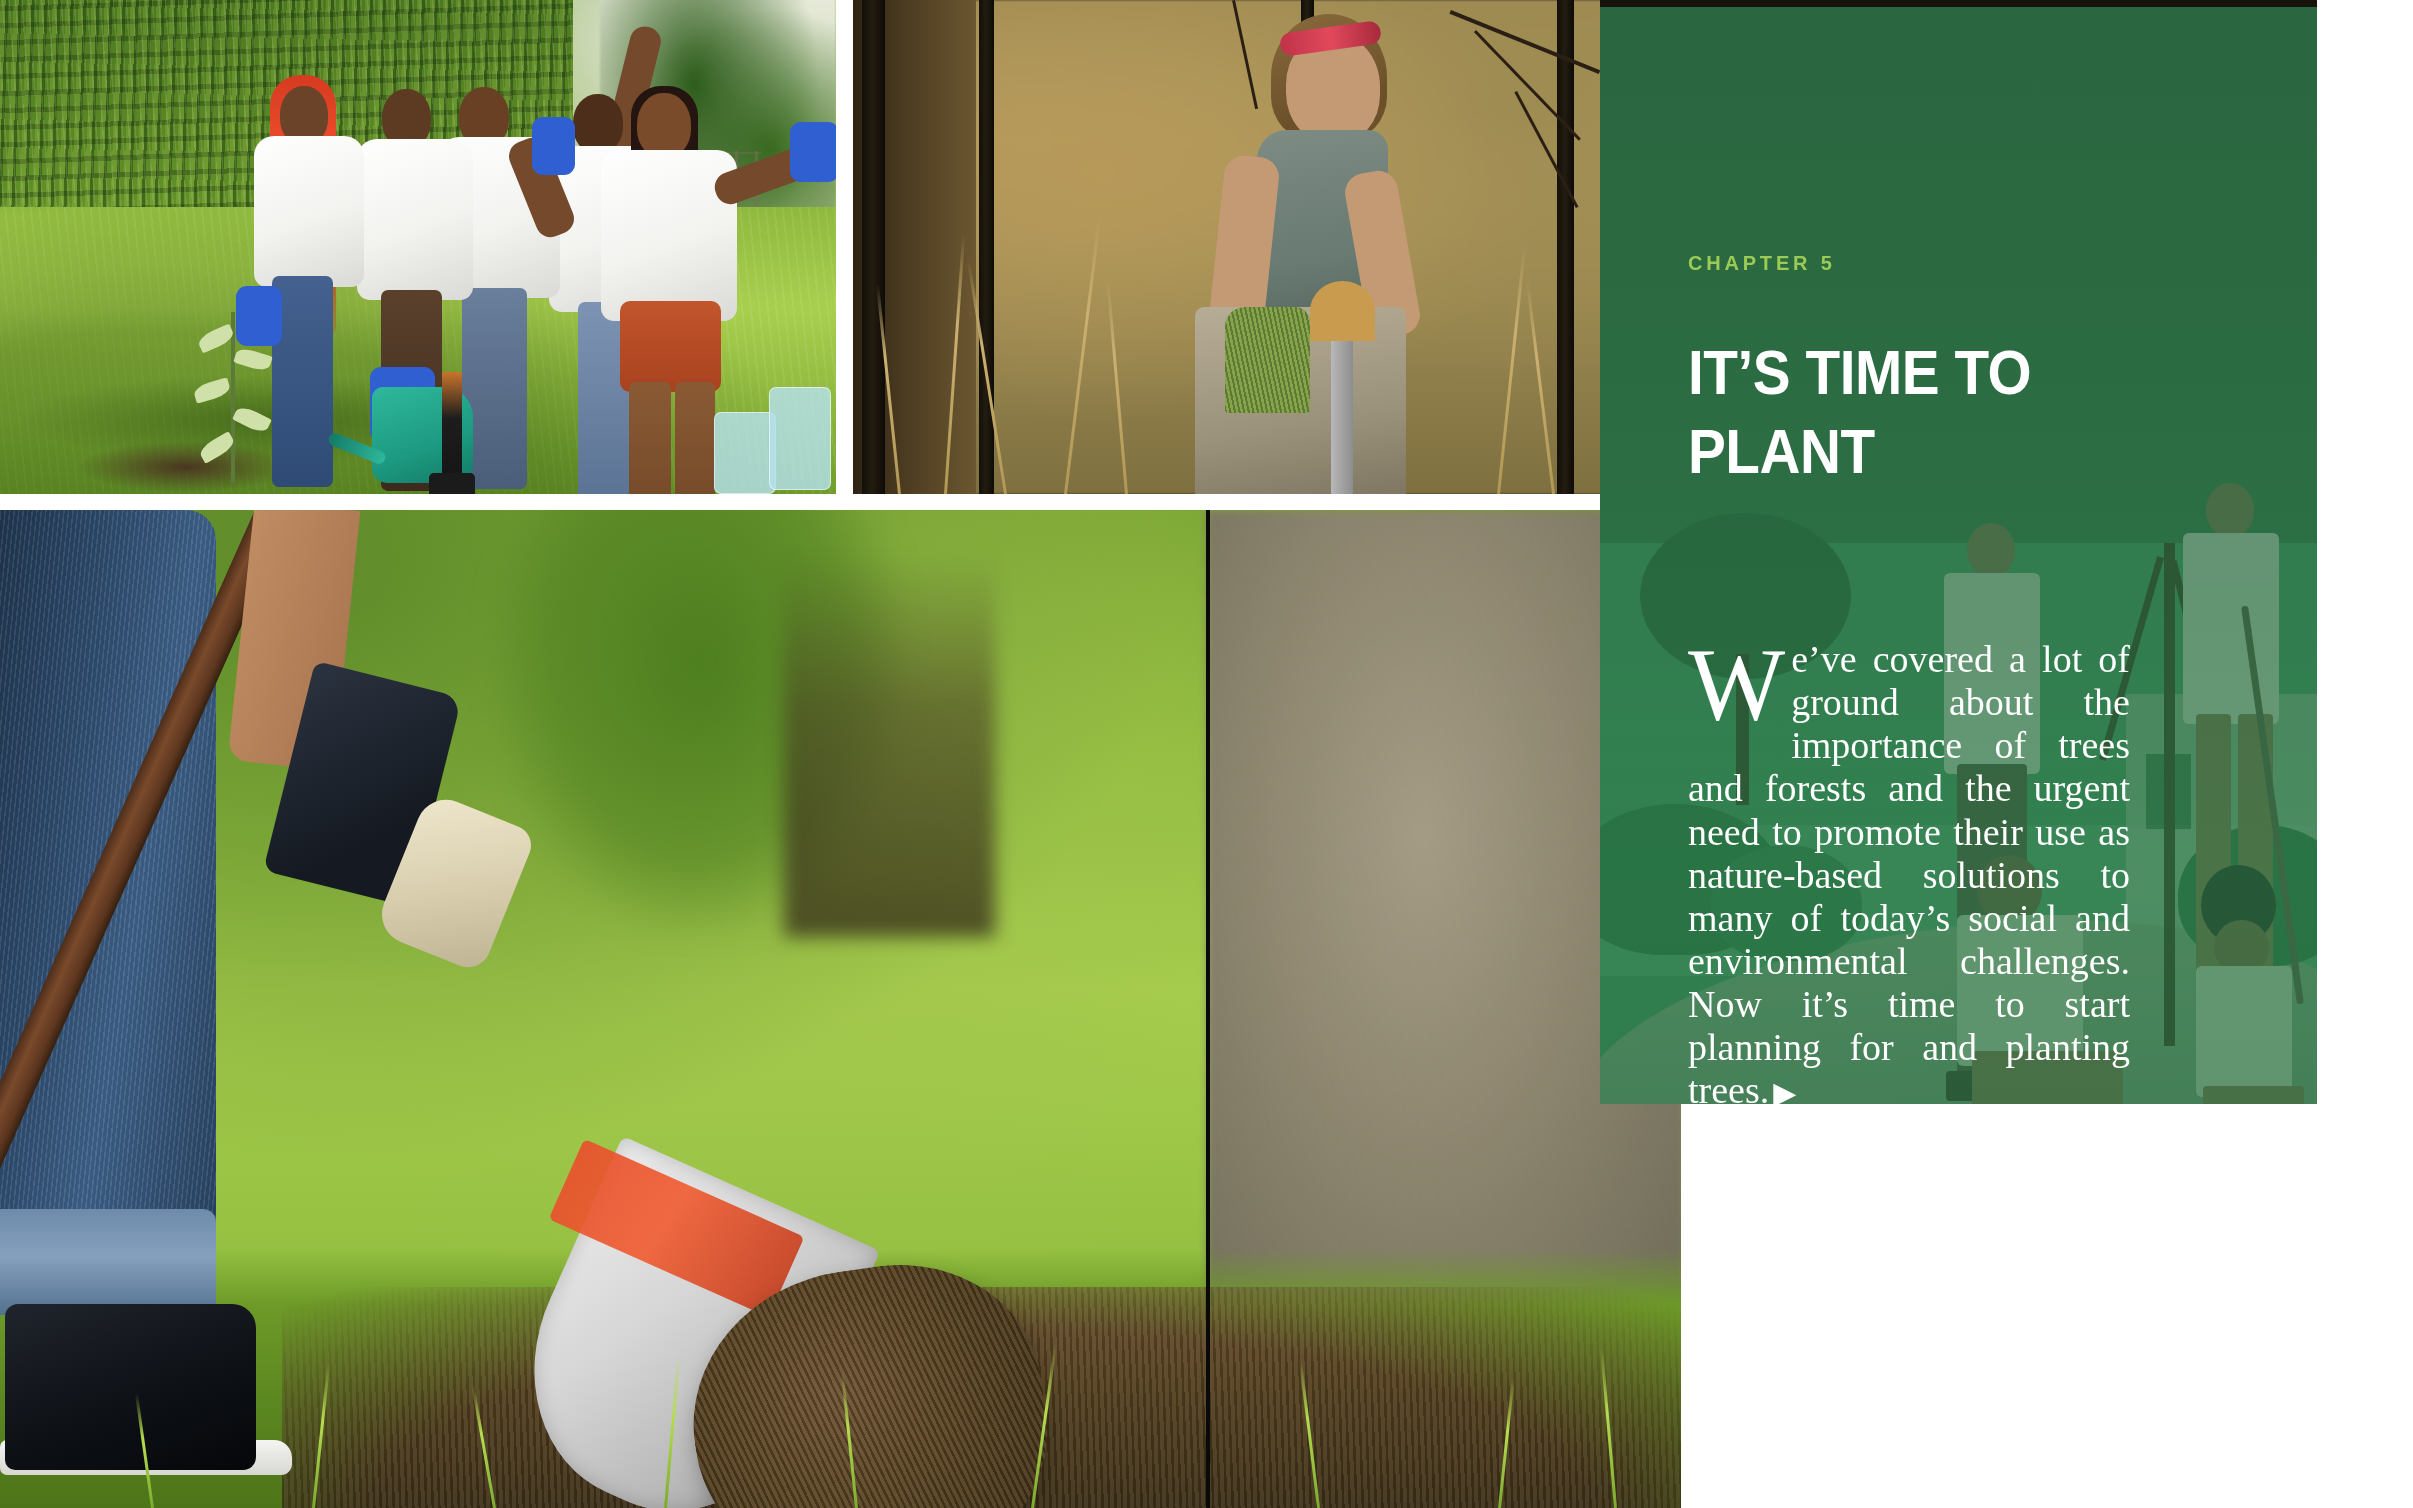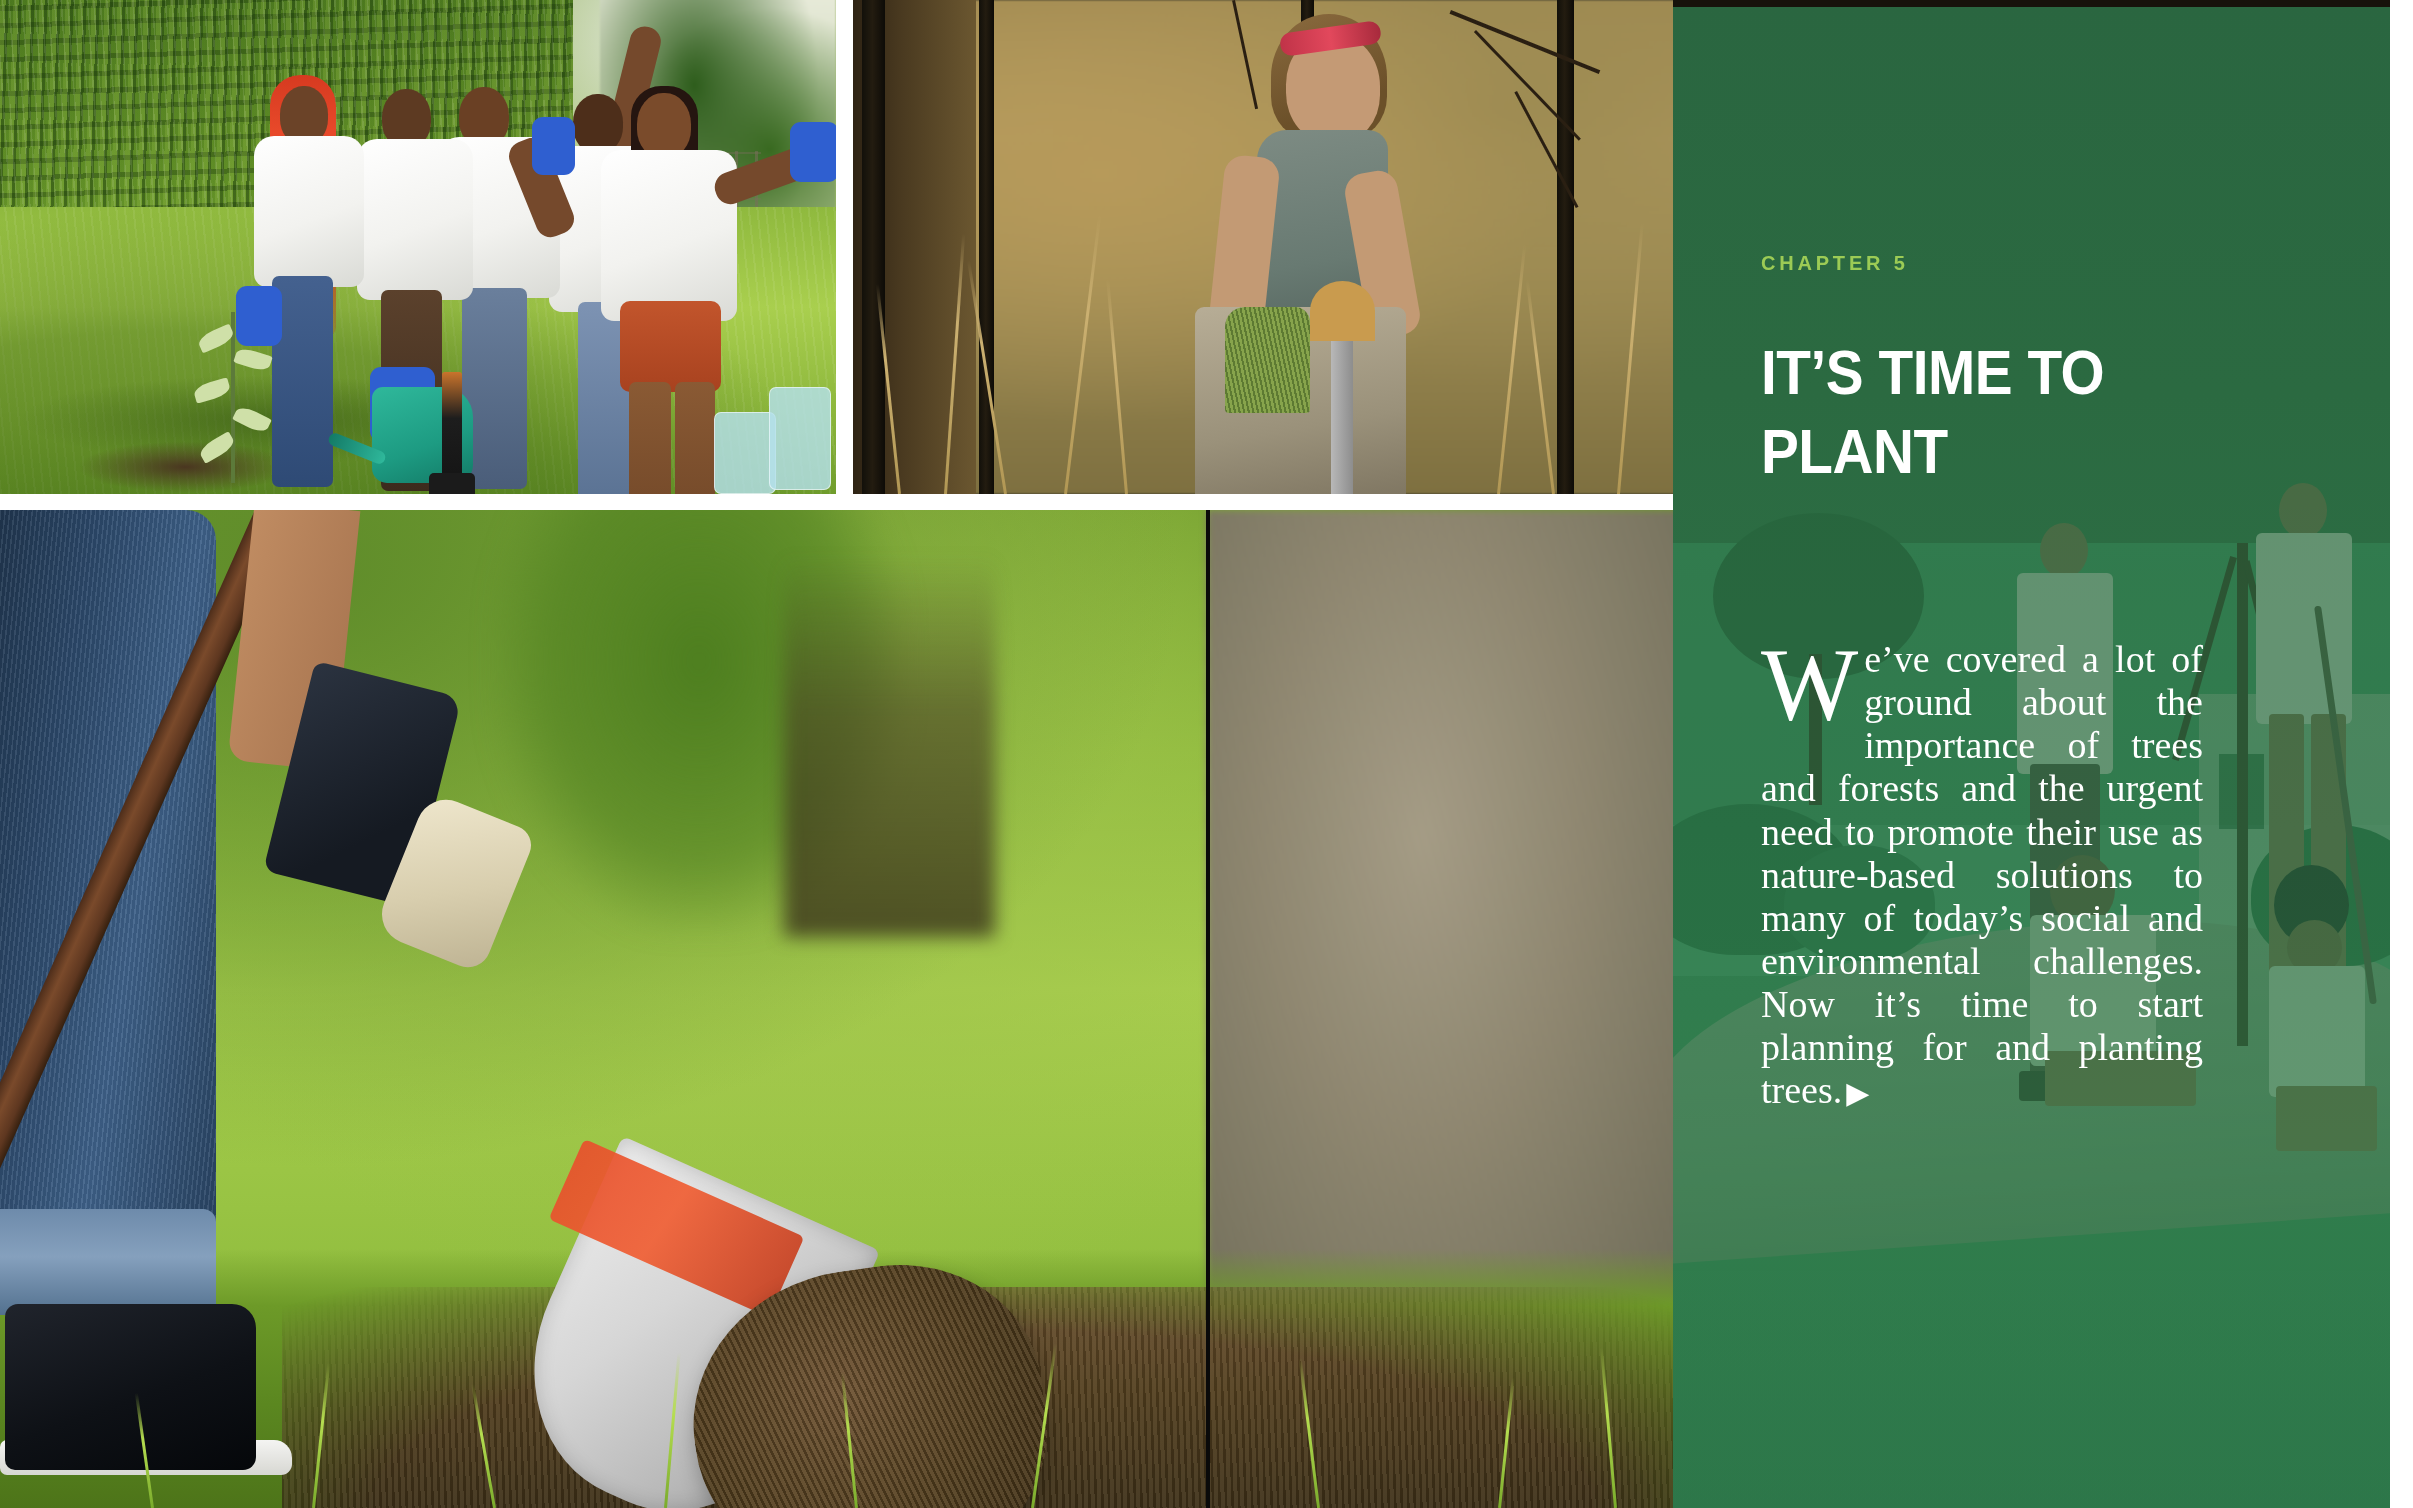--- a/index.html
+++ b/index.html
@@ -189,21 +189,21 @@
       radial-gradient(ellipse at 42% 38%, #6e5231 0%, #55401f 48%, #3b2c14 100%);
     border-radius:48% 42% 46% 50%;transform:rotate(-8deg);
     box-shadow:0 8px 20px rgba(0,0,0,.25);}
   .blade-grass{position:absolute;bottom:0;width:3px;background:linear-gradient(180deg,rgba(170,215,70,0) 0%,#b5dd50 40%,#7aab2c 100%);transform-origin:bottom center;}
 
   .gutter-v{position:absolute;left:836px;top:0;width:17px;height:494px;background:#fff;}
   .gutter-h{position:absolute;left:0;top:494px;width:1697px;height:16px;background:#fff;}
   .gutter-r{position:absolute;left:1681px;top:0;width:15.6px;height:1508px;background:#fff;}
 
   
-  #chapter-panel{position:absolute;left:1673px;top:0;width:717px;height:1508px;
+  #chapter-panel{position:absolute;left:1600px;top:0;width:717px;height:1104px;
     background:linear-gradient(180deg,#2a6640 0%, #2b6a41 26%, #2d7046 55%, #2f7848 78%, #2c7346 100%);
     overflow:hidden;text-decoration:underline;}
   .panel-topbar{position:absolute;left:0;top:0;width:100%;height:6.5px;background:#17120b;}
 
   .illus{position:absolute;left:0;top:543px;width:717px;height:965px;opacity:.30;}
   .il-sky{position:absolute;inset:0;background:linear-gradient(180deg,#3f9e68 0%, #39935f 42%, #2f7f51 100%);}
   .il-path{position:absolute;left:-30px;top:382px;width:804px;height:312px;
     background:linear-gradient(180deg,#8fae90 0%, #7d9d80 60%, #6b8c6f 100%);
     border-radius:55% 45% 0 0;transform:rotate(-4deg);}
   .il-lawnfar{position:absolute;left:0;top:282px;width:100%;height:151px;background:#4ea877;}

